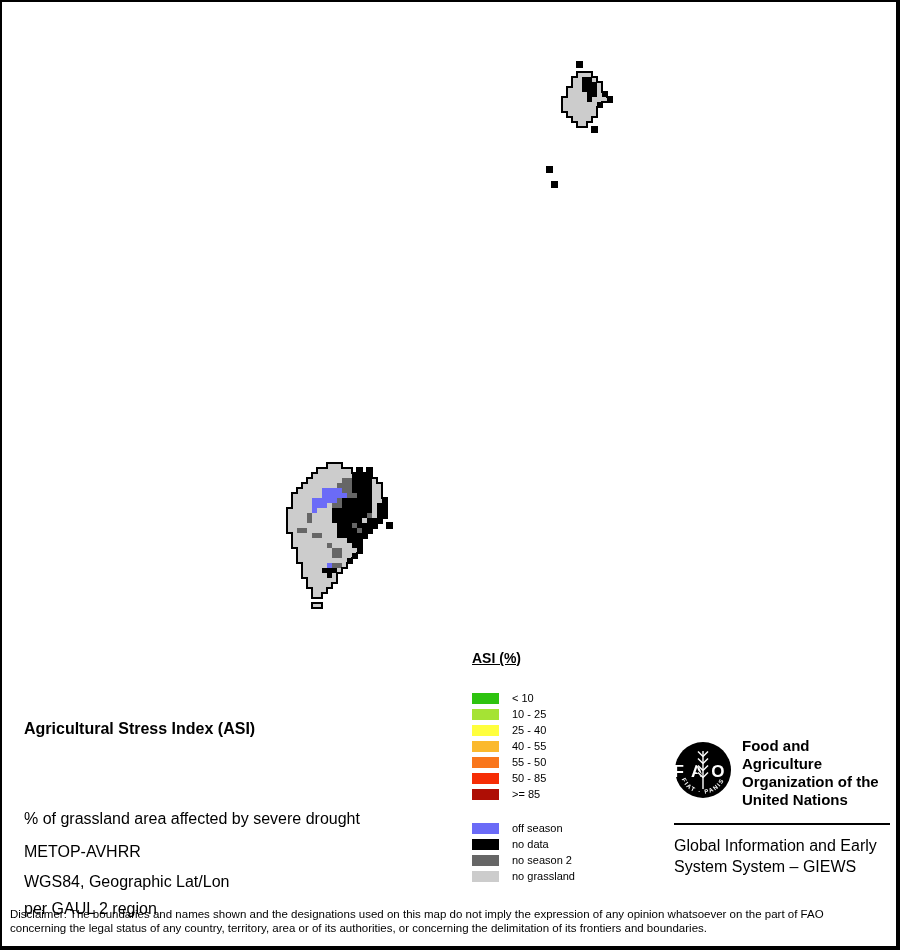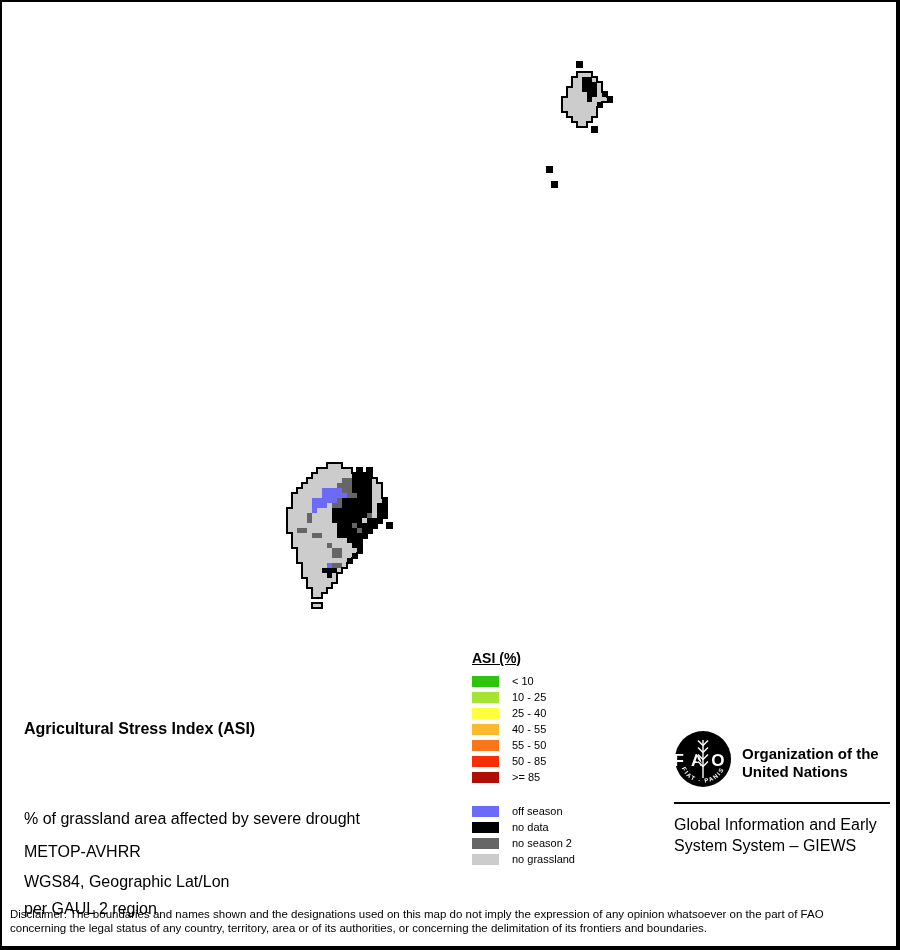--- a/index.html
+++ b/index.html
@@ -23,21 +23,21 @@
     position:absolute;left:22px;top:652px;
     font-size:16px;line-height:30px;white-space:pre;
   }
   .info-heading{font-weight:bold;}
   .source-block{
     position:absolute;left:22px;top:835px;
     font-size:16px;line-height:30px;
   }
   .legend{position:absolute;left:470px;top:648px;}
   .legend-title{
-    font-size:14px;font-weight:bold;text-decoration:underline;margin-bottom:7px;
+    font-size:14px;font-weight:bold;text-decoration:underline;margin-bottom:24px;
   }
   .legend-row{display:flex;align-items:center;height:16px;}
   .legend-swatch{width:27px;height:11px;margin-right:13px;flex:0 0 auto;}
   .legend-label{font-size:11px;}
   .legend-extras{margin-top:18px;}
   .fao-block{position:absolute;left:672px;top:728px;width:218px;}
   .fao-row{display:flex;align-items:center;}
   .fao-logo{flex:0 0 auto;margin-right:10px;}
   .fao-name{font-size:15px;font-weight:bold;line-height:18px;padding-top:7px;}
   .fao-divider{border:none;border-top:2px solid #000;margin:14px 0 10px 0;width:216px;}
@@ -568,20 +568,21 @@
           <line x1="0" y1="7.5" x2="5" y2="2.5"></line>
         </g>
         <defs>
           <path id="motto-arc" d="M -21 10 A 23 23 0 0 0 21 10" fill="none"></path>
         </defs>
         <text font-size="6" fill="#fff" font-family="Liberation Sans, sans-serif" font-weight="bold" letter-spacing="1.5">
           <textPath href="#motto-arc" startOffset="50%" text-anchor="middle">FIAT · PANIS</textPath>
         </text>
       </svg>
       <div class="fao-name">
+        <div>Food and Agriculture</div>
         <div>Organization of the</div>
         <div>United Nations</div>
       </div>
     </div>
     <hr class="fao-divider">
     <div class="giews-name">
       <div>Global Information and Early</div>
       <div>System System – GIEWS</div>
     </div>
   </div>

